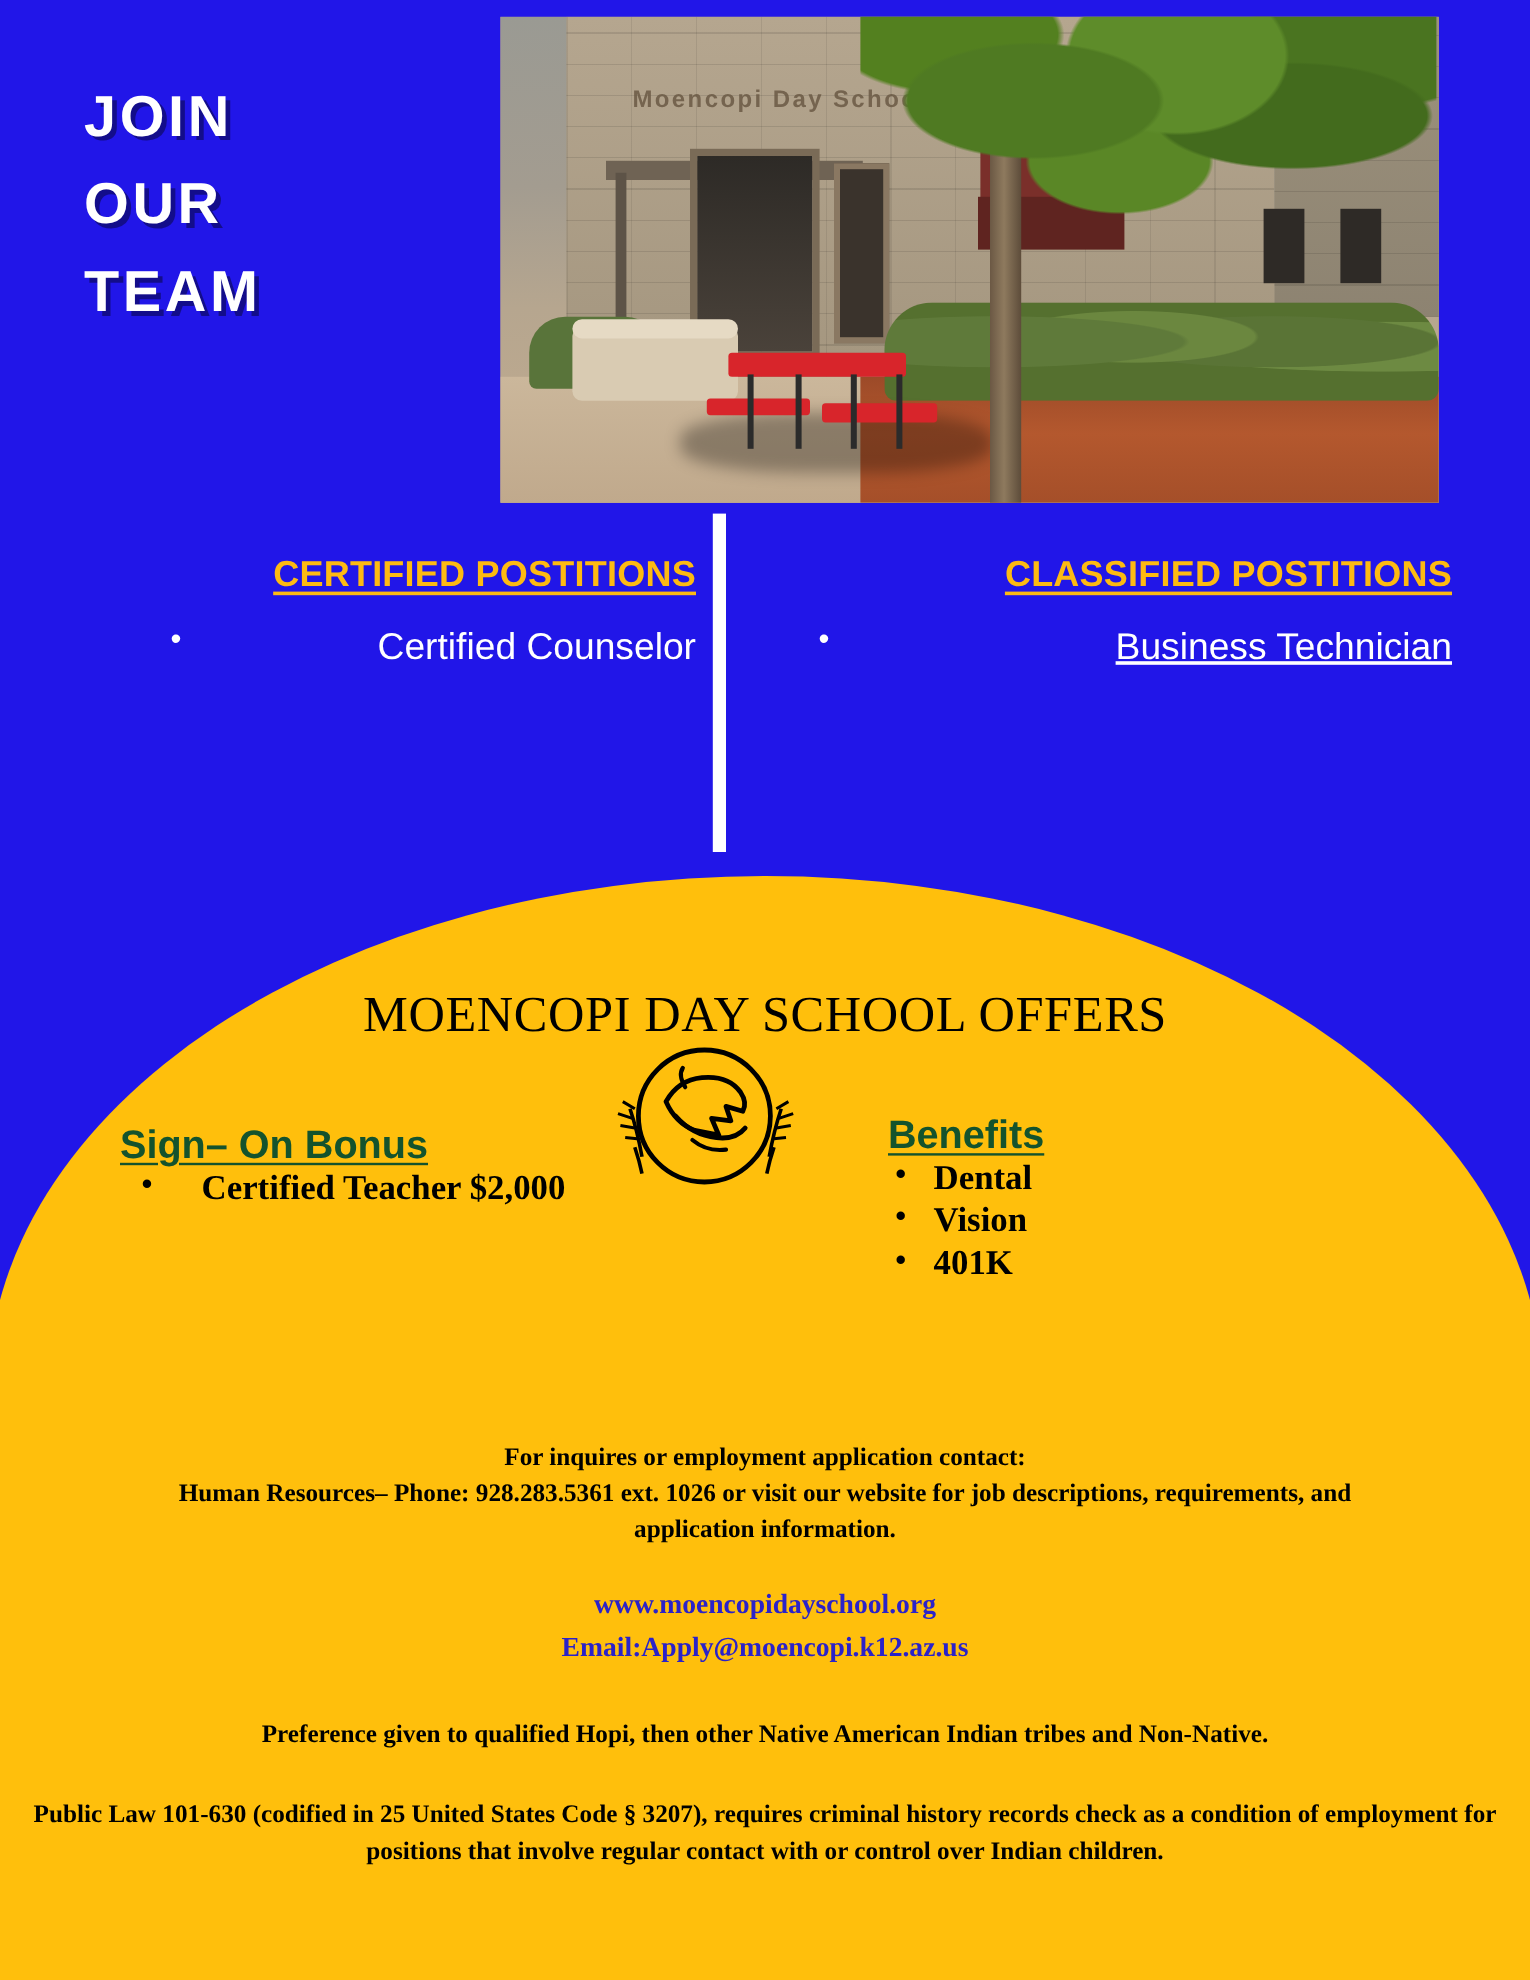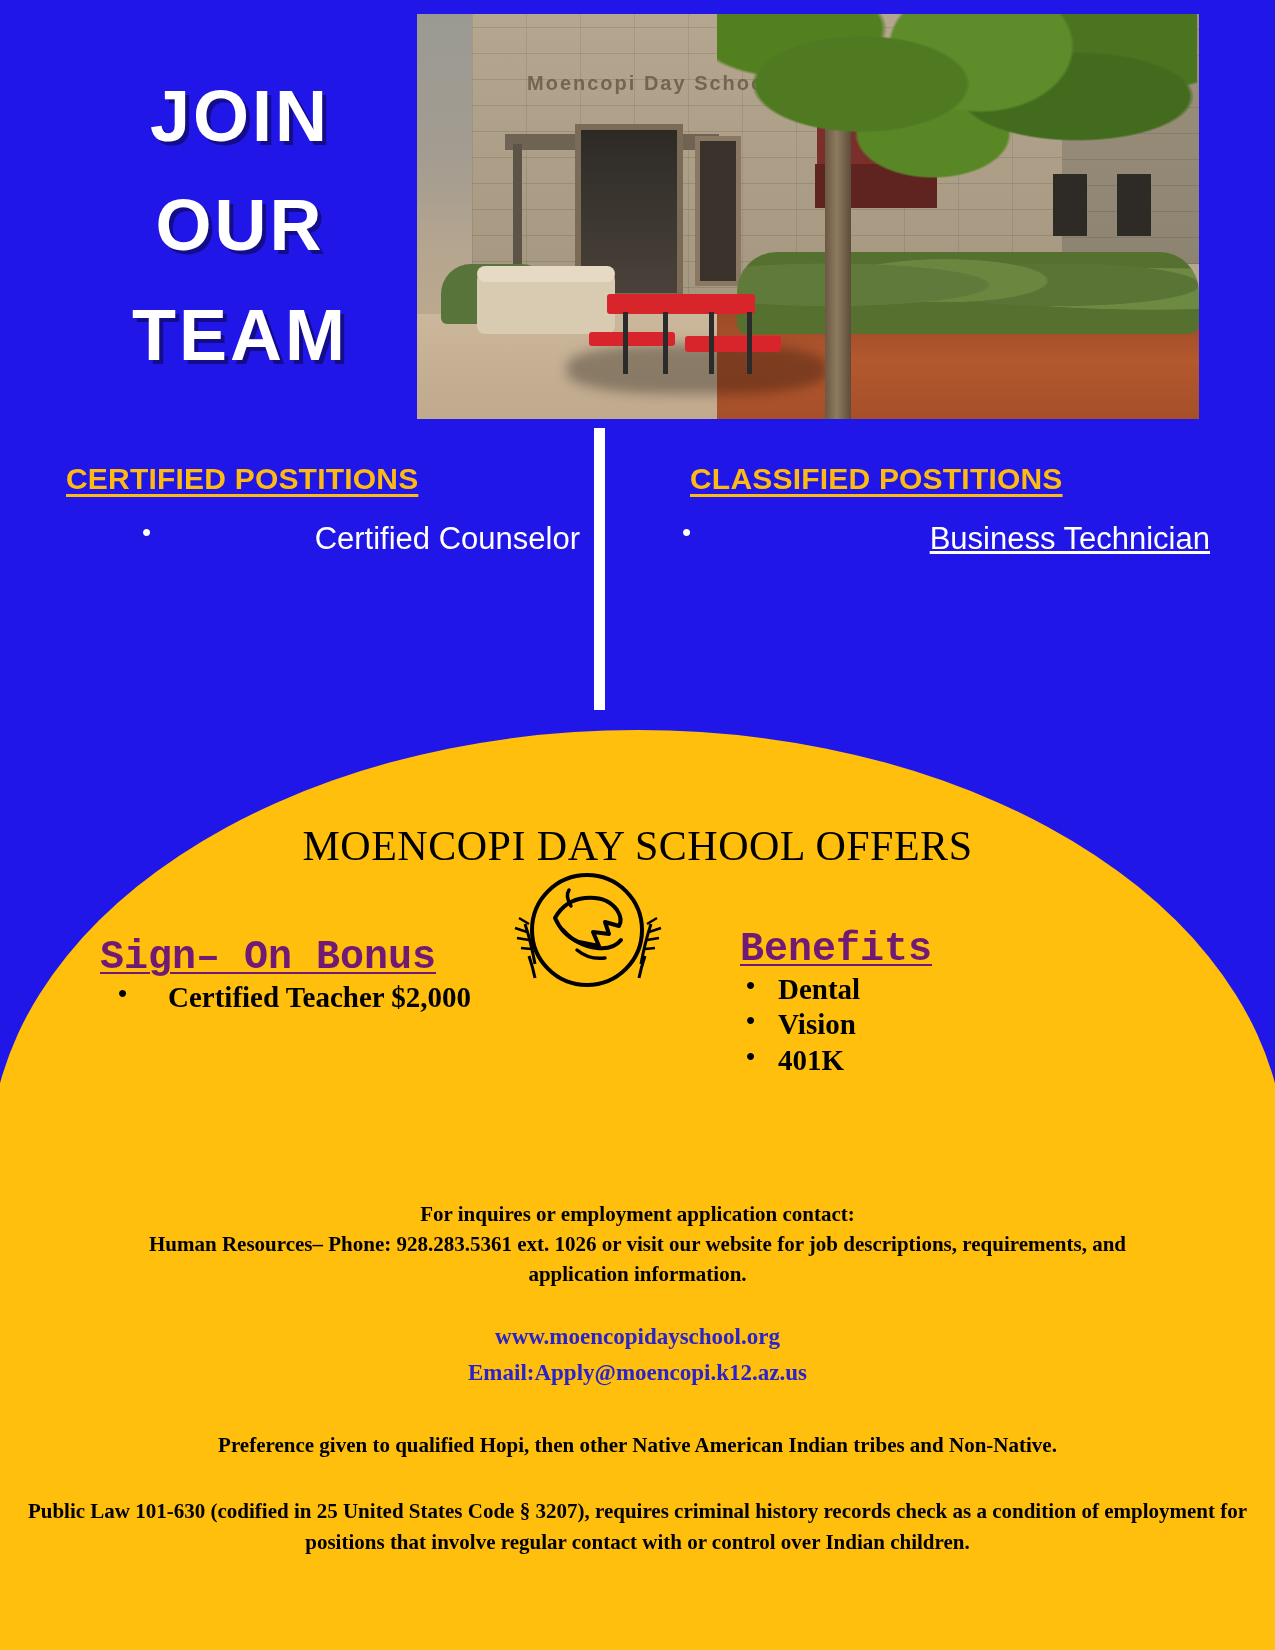--- a/index.html
+++ b/index.html
@@ -13,25 +13,25 @@
     width: 1275px; height: 1650px;
     background: #2116E8;
     overflow: hidden;
   }
 
   
   .hero-title {
     position: absolute;
     left: 70px; top: 62px;
     width: 340px;
-    text-align: center;
+    text-align: left;
     color: #ffffff;
     font-family: "Liberation Sans", sans-serif;
     font-weight: bold;
-    font-size: 72px;
+    font-size: 48px;
     line-height: 1.52;
     letter-spacing: 3px;
     text-shadow: 4px 4px 0 rgba(10,8,60,.55);
   }
 
   
   .photo {
     position: absolute;
     left: 417px; top: 14px;
     width: 782px; height: 405px;
@@ -169,21 +169,21 @@
   .col-right { left: 690px; width: 520px; }
   .col-head {
     color: #FDBA12;
     font-family: "Liberation Sans", sans-serif;
     font-weight: bold;
     font-size: 30px;
     letter-spacing: .2px;
     text-decoration: underline;
     text-underline-offset: 5px;
     text-decoration-thickness: 3px;
-    text-align: left;
+    text-align: right;
   }
   .col-left .col-head  { padding-left: 6px; }
   .col-right .col-head { padding-left: 0; }
   .pos-list { margin-top: 22px; list-style: none; }
   .pos-item {
     color: #ffffff;
     font-family: "Liberation Sans", sans-serif;
     font-size: 31px;
     line-height: 1.35;
     position: relative;
@@ -226,24 +226,24 @@
   }
 
   
   .bonus {
     position: absolute; left: 110px; top: 205px; width: 430px;
   }
   .benefits {
     position: absolute; left: 750px; top: 197px; width: 380px;
   }
   .blk-head {
-    font-family: Liberation Mono, monospace;
-    font-weight: bold;
-    font-size: 40px;
-    color: #701a75;
+    font-family: Liberation Sans, sans-serif;
+    font-weight: bold;
+    font-size: 33px;
+    color: #14532d;
     text-decoration: underline;
     text-underline-offset: 4px;
     text-decoration-thickness: 2px;
     display: inline-block;
   }
   .blk-list { list-style: none; }
   .blk-item {
     font-family: "Liberation Serif", serif;
     font-weight: bold;
     font-size: 29px;

